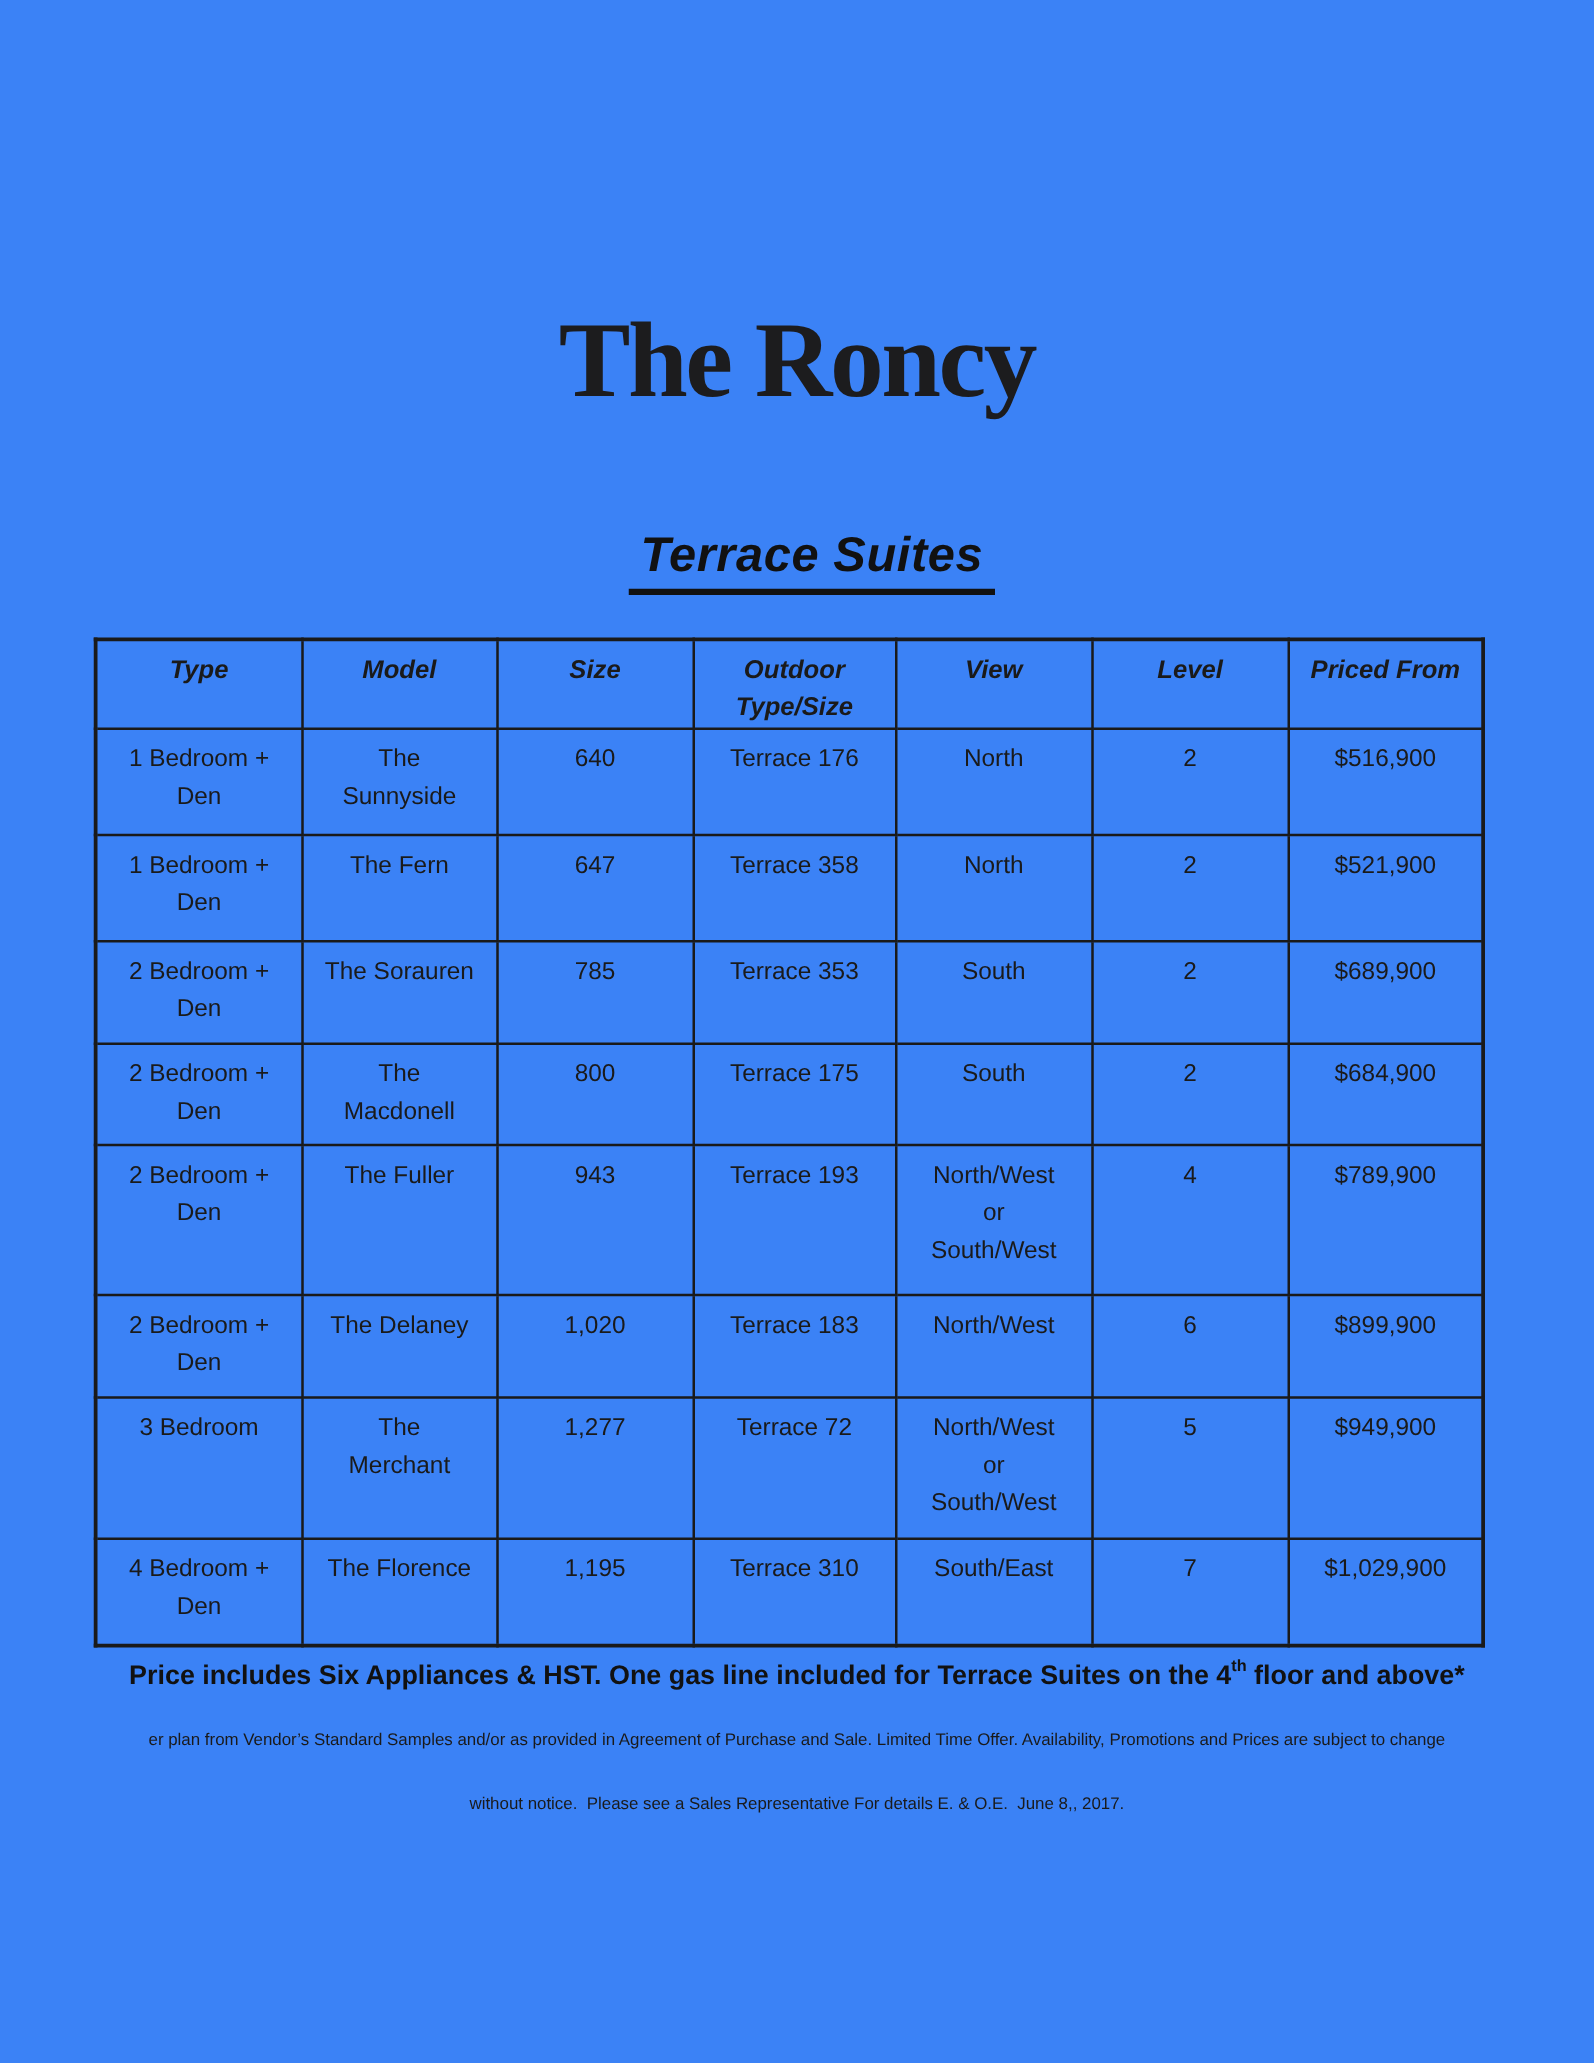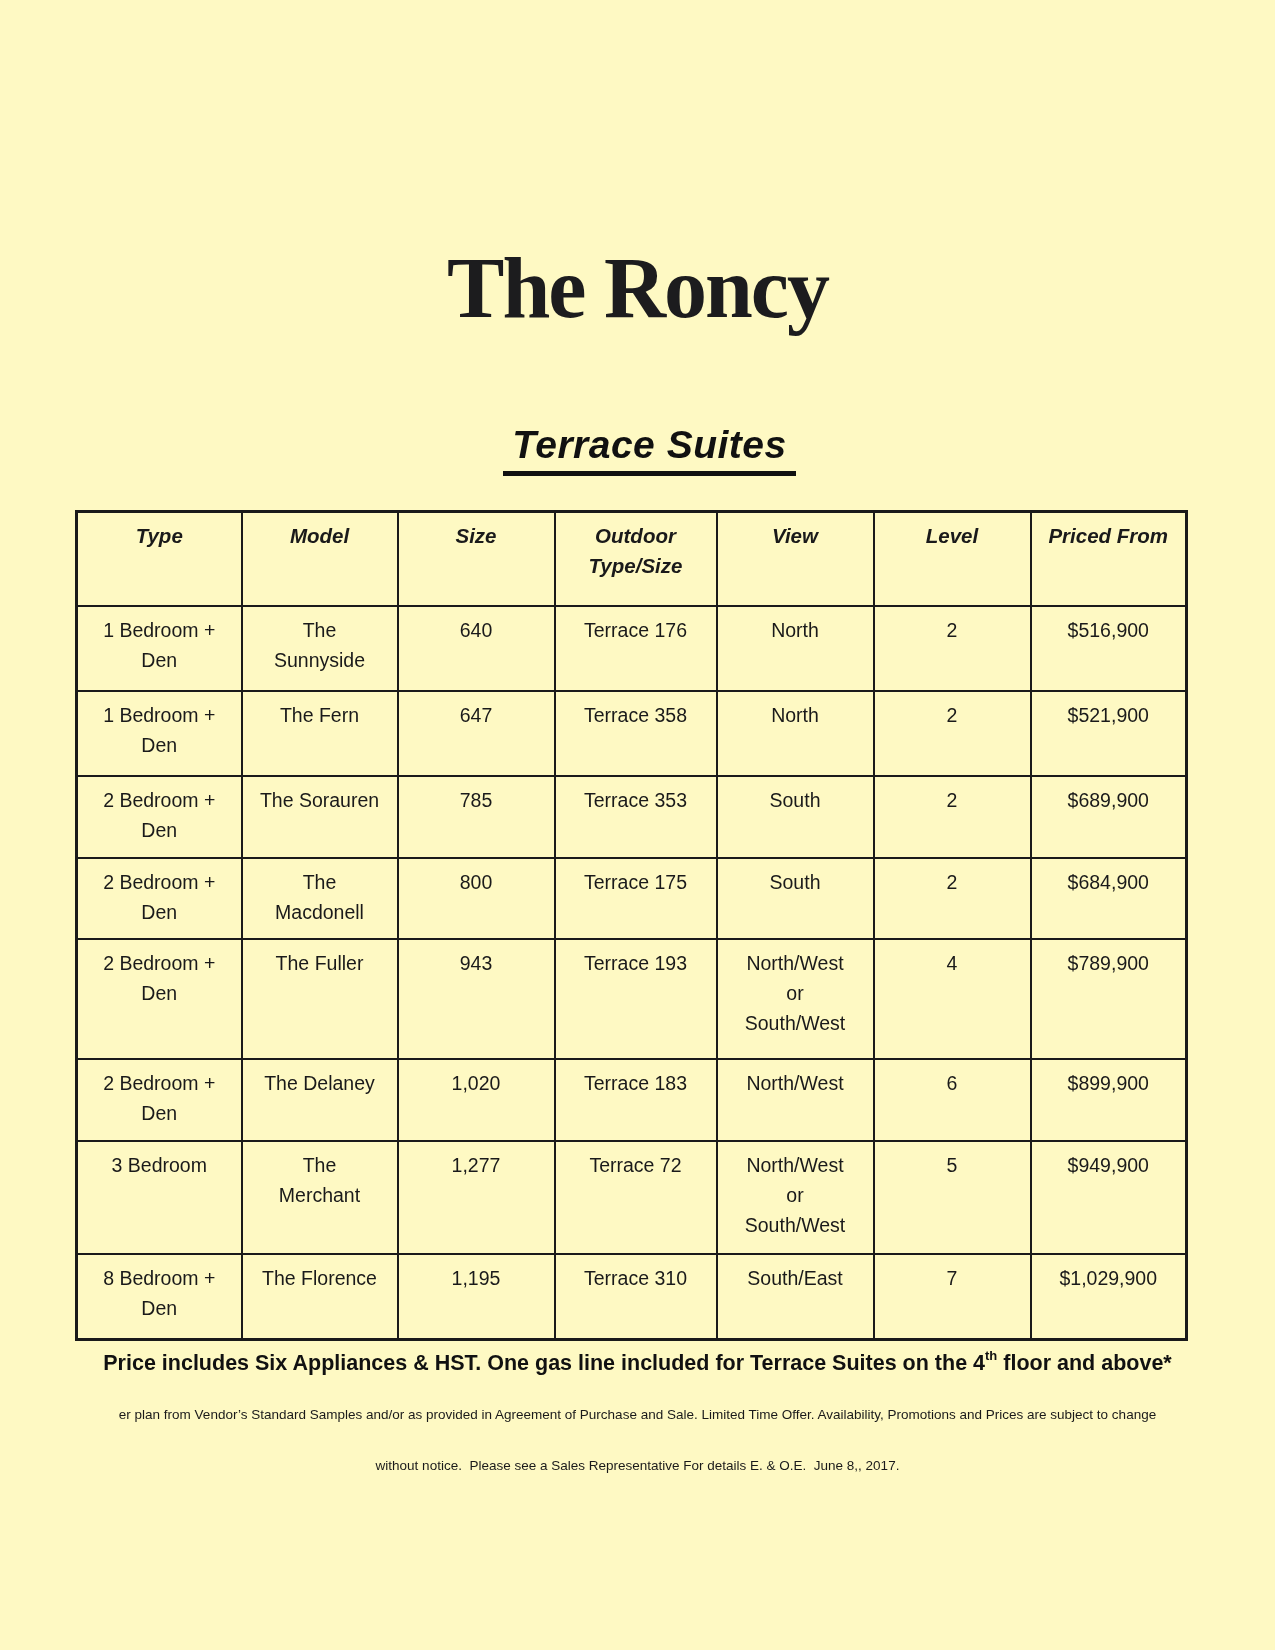--- a/index.html
+++ b/index.html
@@ -4,21 +4,21 @@
 <style>
   html, body {
     margin: 0;
     padding: 0;
     background: #ffffff;
   }
   .page {
     position: relative;
     width: 1275px;
     height: 1650px;
-    background: #fef9c3;
+    background: #3b82f6;
     color: #1a1a1a;
     font-family: "Liberation Sans", sans-serif;
     overflow: hidden;
   }
   .logo {
     padding-top: 248px;
     text-align: center;
     font-family: "Liberation Serif", serif;
     font-weight: bold;
     font-size: 86px;
@@ -60,21 +60,21 @@
   }
   table.suites th {
     font-weight: bold;
     font-style: italic;
     font-size: 20.5px;
   }
   table.suites td {
     font-size: 19.5px;
     font-weight: normal;
   }
-  thead tr            { height: 95px; }
+  thead tr            { height: 72px; }
   tbody tr:nth-child(1){ height: 85px; }
   tbody tr:nth-child(2){ height: 85px; }
   tbody tr:nth-child(3){ height: 82px; }
   tbody tr:nth-child(4){ height: 81px; }
   tbody tr:nth-child(5){ height: 120px; }
   tbody tr:nth-child(6){ height: 82px; }
   tbody tr:nth-child(7){ height: 113px; padding-left: 18px; }
   tbody tr:nth-child(8){ height: 85px; }
   .price-note {
     margin-top: 9px;
@@ -206,21 +206,21 @@
 Merchant</td>
         <td>1,277</td>
         <td>Terrace 72</td>
         <td>North/West
 or
 South/West</td>
         <td>5</td>
         <td>$949,900</td>
       </tr>
       <tr>
-        <td>8 Bedroom +
+        <td>4 Bedroom +
 Den</td>
         <td>The Florence</td>
         <td>1,195</td>
         <td>Terrace 310</td>
         <td>South/East</td>
         <td>7</td>
         <td>$1,029,900</td>
       </tr>
     </tbody>
   </table>

